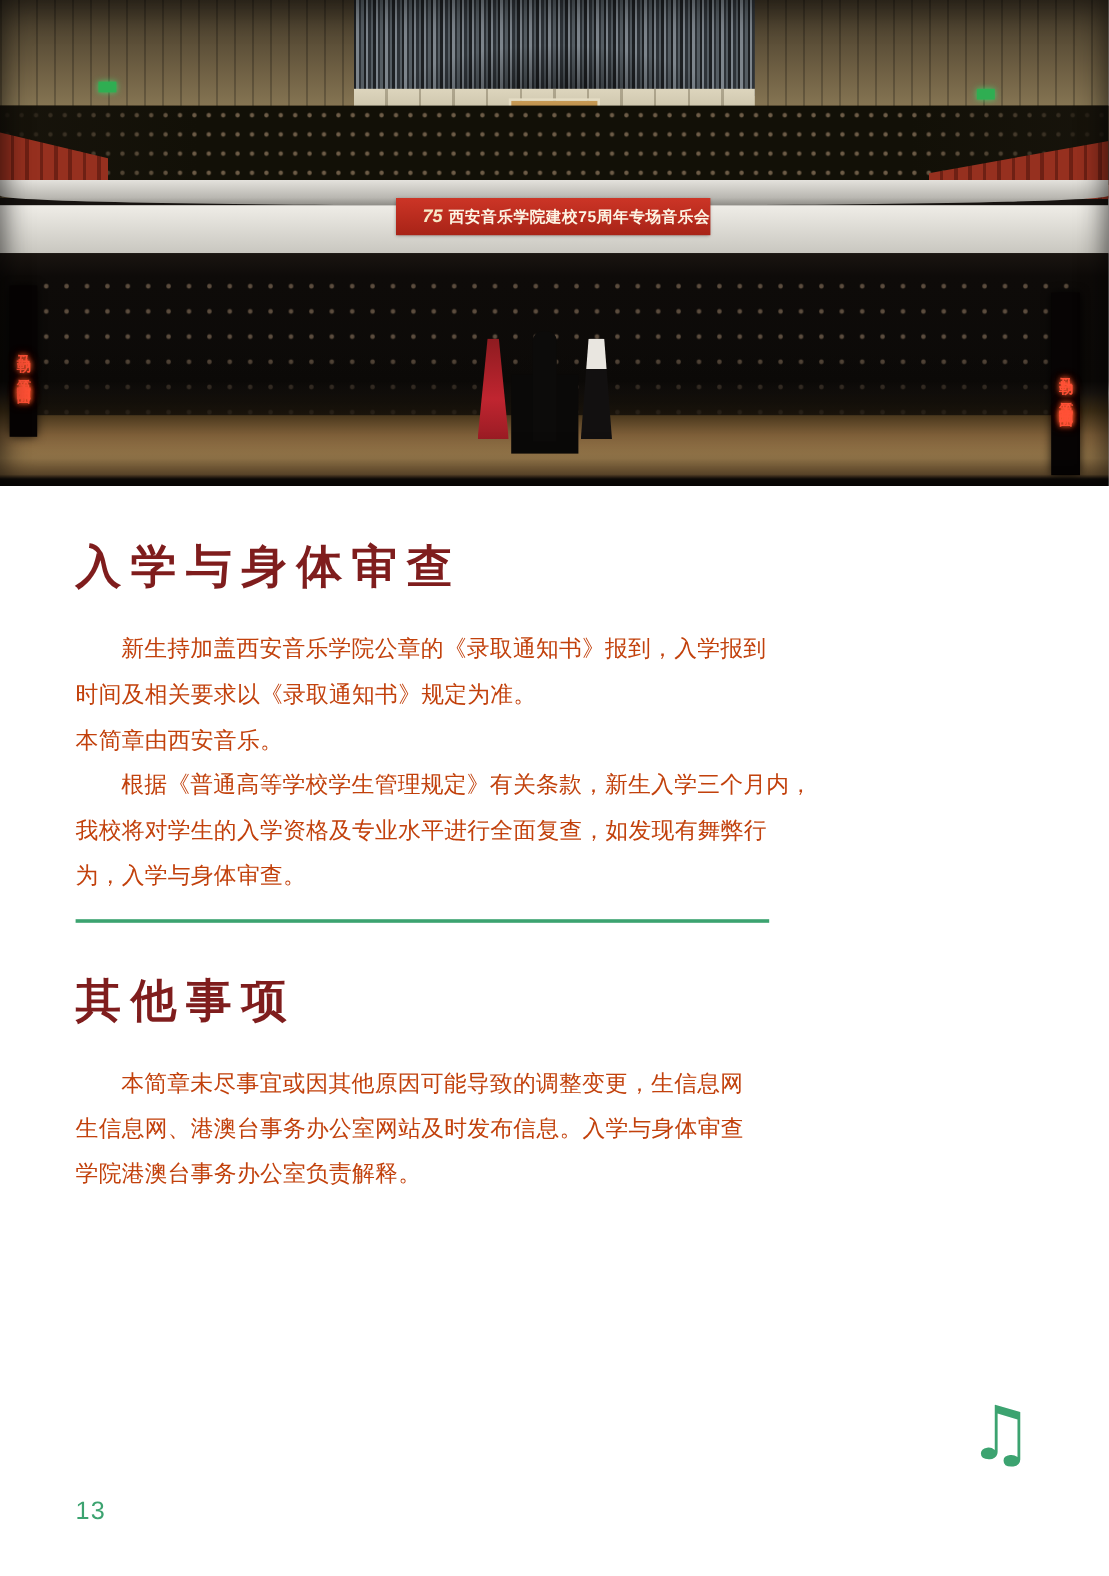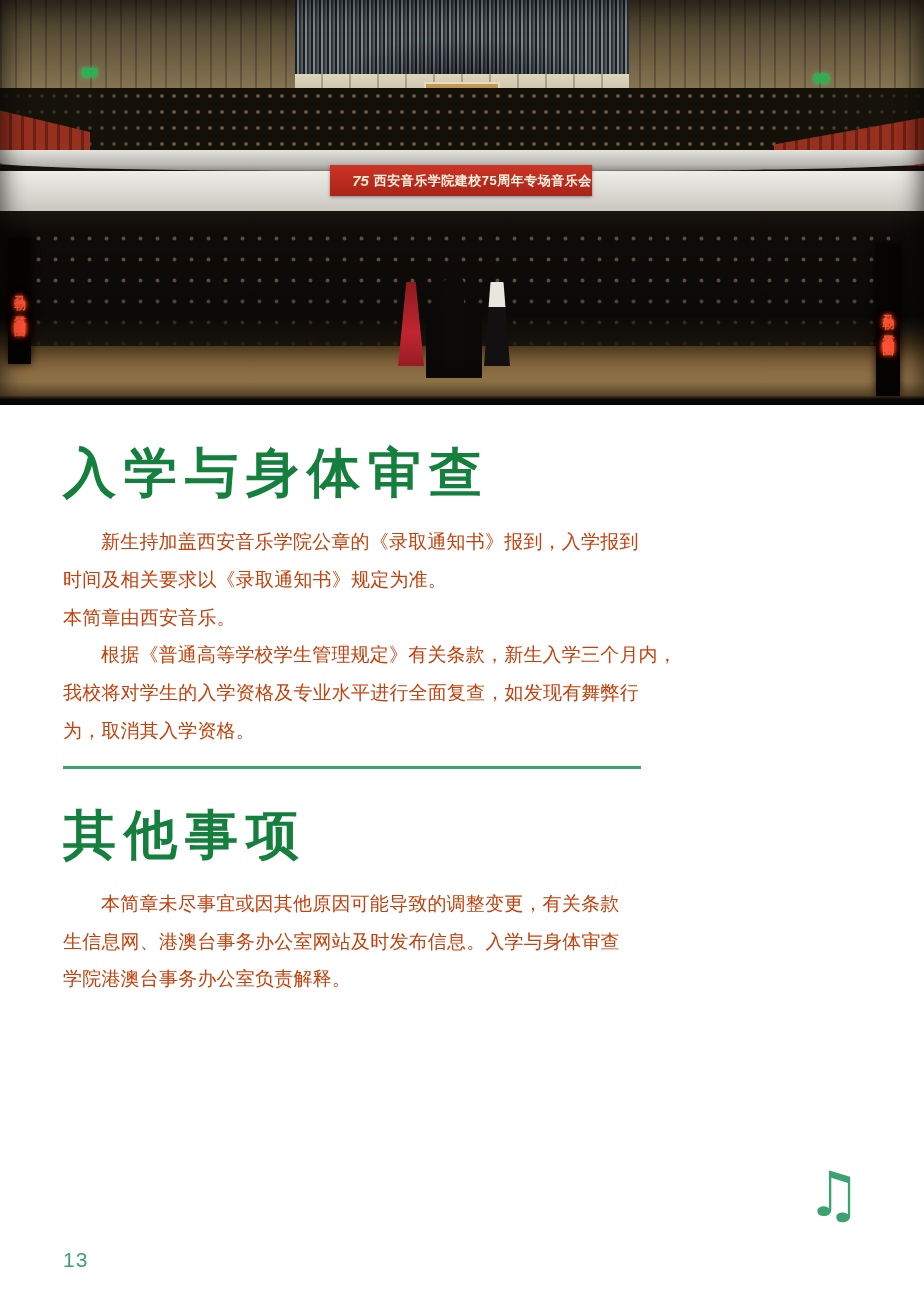--- a/index.html
+++ b/index.html
@@ -115,22 +115,22 @@
   }
   .led-left  { left:8px;  top:238px; width:23px; height:126px; }
   .led-right { left:876px; top:244px; width:24px; height:152px; }
 
   .photo-vignette { position:absolute; inset:0; pointer-events:none;
     box-shadow:inset 0 -14px 26px rgba(0,0,0,.55), inset 0 10px 24px rgba(0,0,0,.35); }
 
   
   .content { position:absolute; left:63px; top:449px; width:578px; }
   .sec-heading {
-    font-size:53px; line-height:48px; font-weight:800; letter-spacing:8px;
-    color:#15803d; margin-bottom:26px;
+    font-size:38px; line-height:48px; font-weight:800; letter-spacing:8px;
+    color:#7f1d1d; margin-bottom:26px;
   }
   .para { margin:0; }
   .line { display:block; font-size:19px; line-height:37.8px; color:#c2410c; letter-spacing:.2px; white-space:nowrap; }
   .line.indent { text-indent:38px; }
   .divider { border:none; width:578px; height:3px; background:#3ca370; margin:16px 0 42px 0; }
 
   
   .music-note { position:absolute; left:806px; top:1164px; font-size:62px; line-height:62px; color:#3ca370;
     font-family:"DejaVu Sans", sans-serif; }
   .page-number { position:absolute; left:63px; top:1248px; font-size:21px; color:#3ca370; letter-spacing:1px; }
@@ -184,30 +184,30 @@
       <p class="para">
         <span class="line indent">新生持加盖西安音乐学院公章的《录取通知书》报到，入学报到</span>
         <span class="line">时间及相关要求以《录取通知书》规定为准。</span>
       </p>
       <p class="para">
         <span class="line">本简章由西安音乐。</span>
       </p>
       <p class="para">
         <span class="line indent">根据《普通高等学校学生管理规定》有关条款，新生入学三个月内，</span>
         <span class="line">我校将对学生的入学资格及专业水平进行全面复查，如发现有舞弊行</span>
-        <span class="line">为，取消其入学资格。</span>
+        <span class="line">为，入学与身体审查。</span>
       </p>
     </section>
 
     <hr class="divider">
 
     <section>
       <h1 class="sec-heading">其他事项</h1>
       <p class="para">
-        <span class="line indent">本简章未尽事宜或因其他原因可能导致的调整变更，有关条款</span>
+        <span class="line indent">本简章未尽事宜或因其他原因可能导致的调整变更，生信息网</span>
         <span class="line">生信息网、港澳台事务办公室网站及时发布信息。入学与身体审查</span>
         <span class="line">学院港澳台事务办公室负责解释。</span>
       </p>
     </section>
 
   </main>
 
   <div class="music-note">♫</div>
   <div class="page-number">13</div>
 

